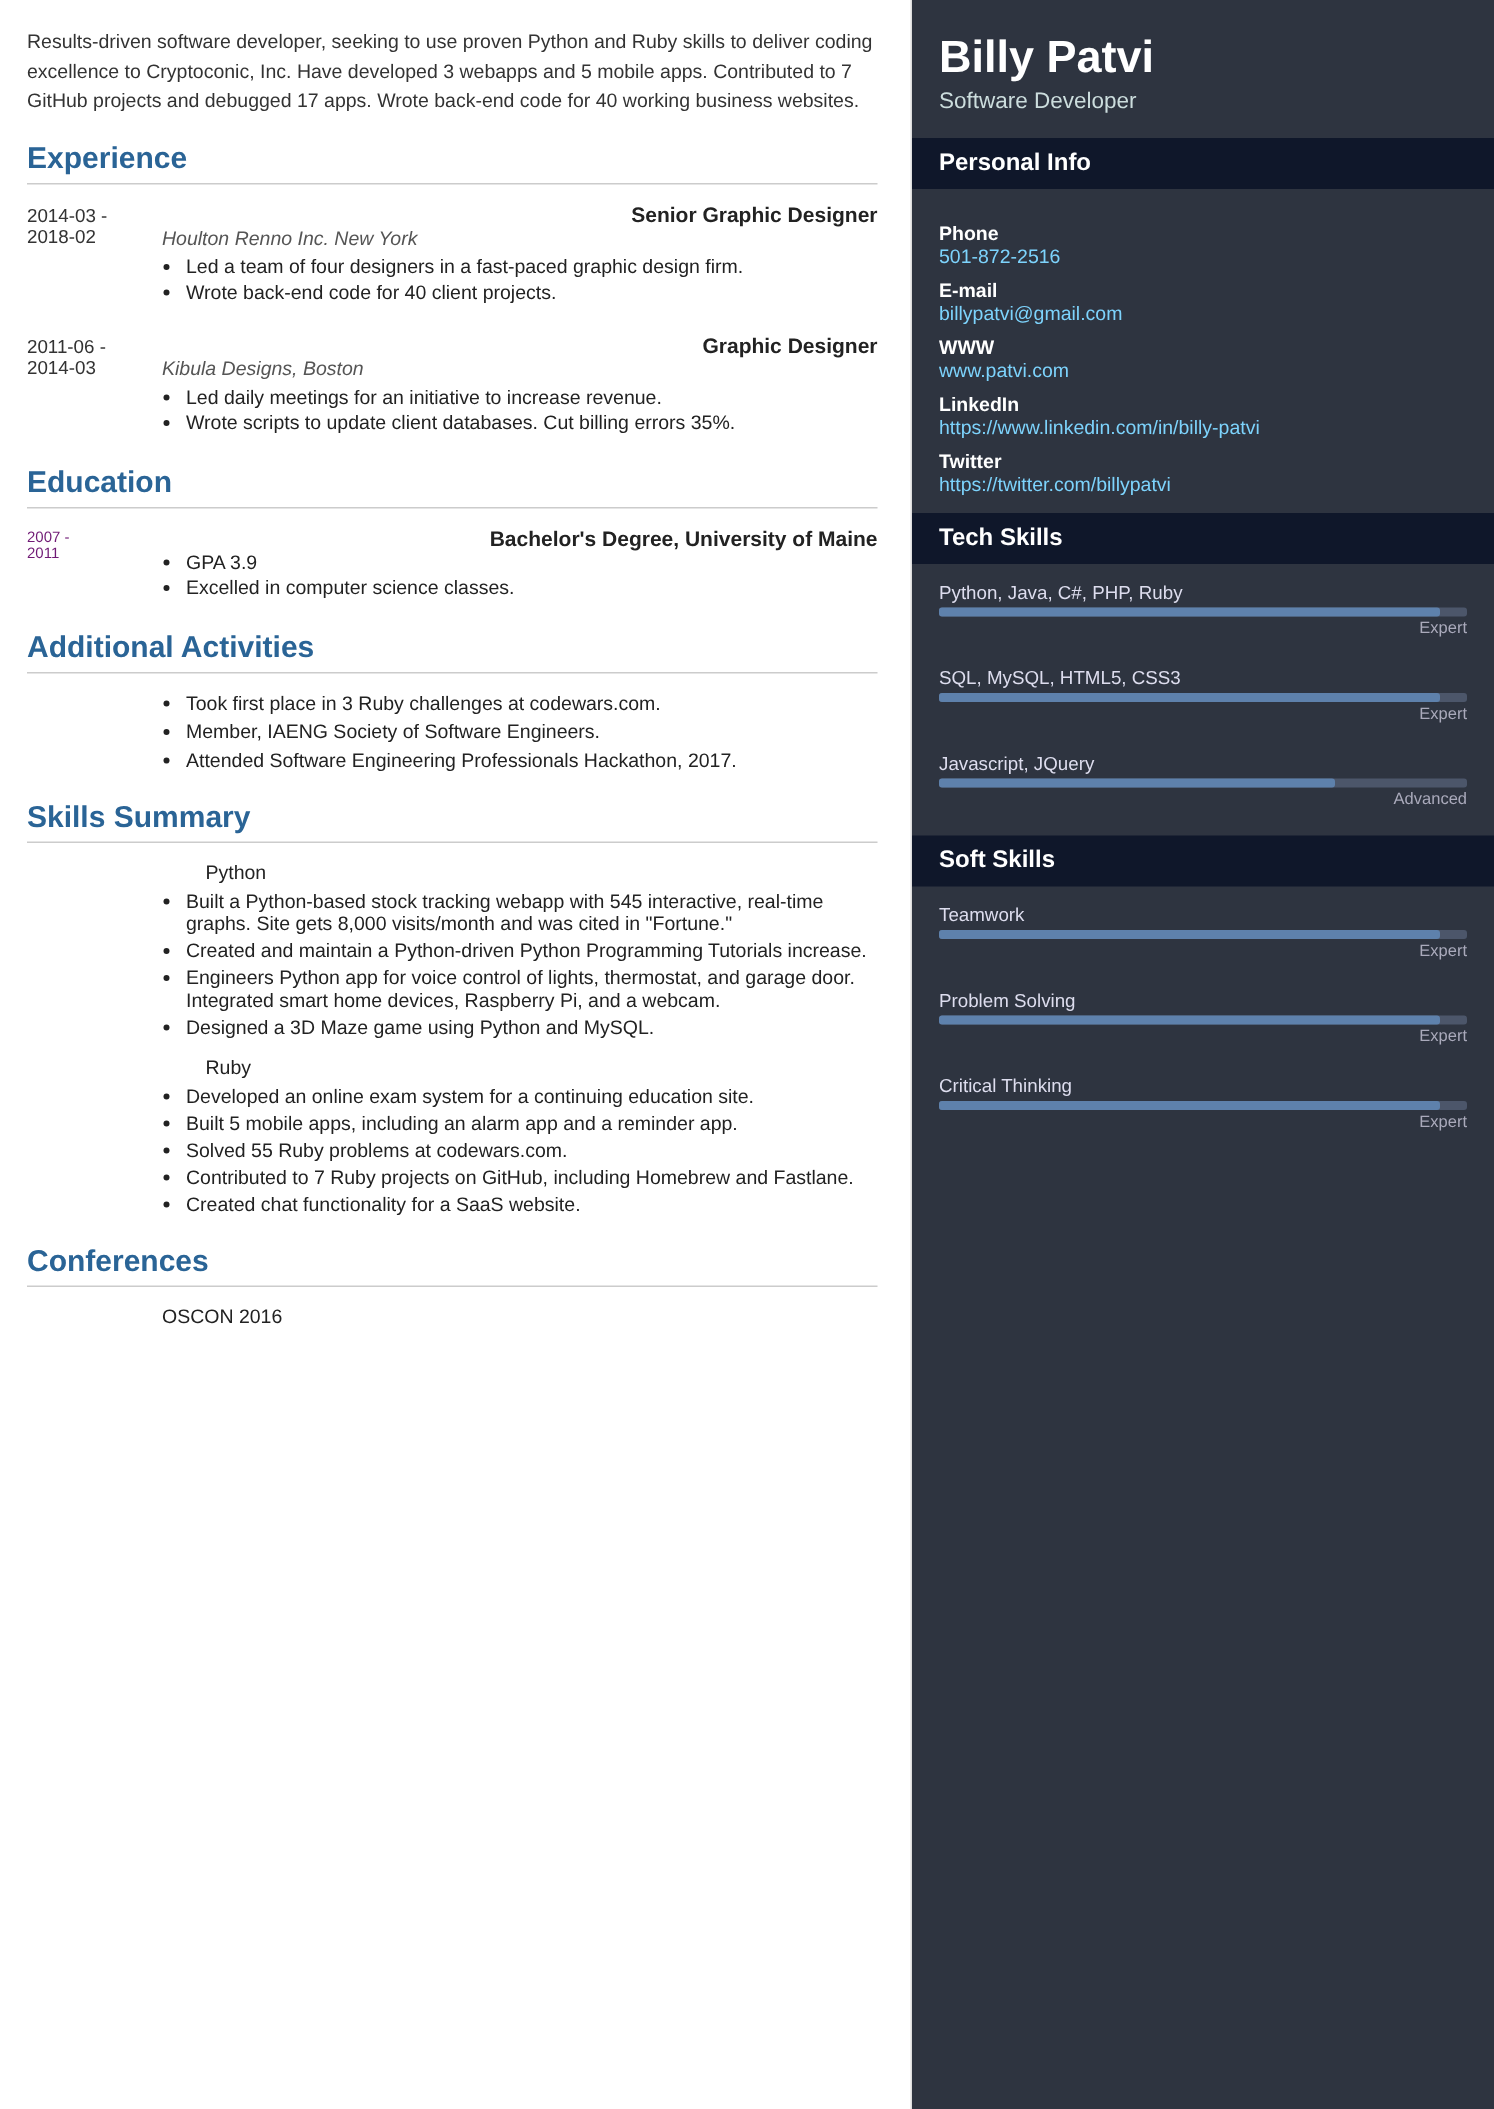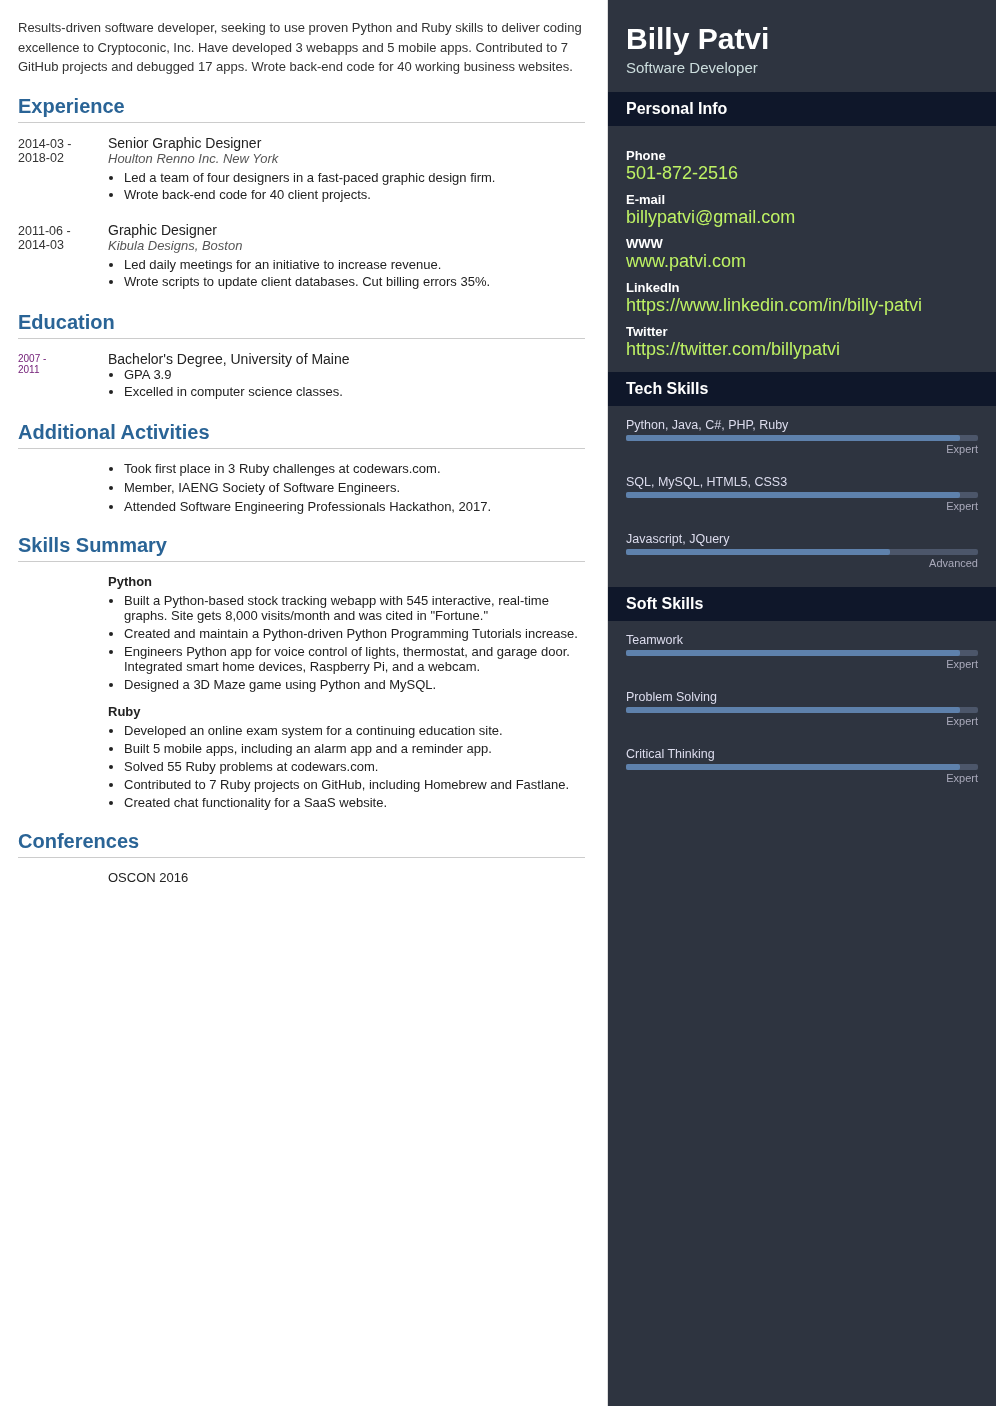--- a/index.html
+++ b/index.html
@@ -36,31 +36,31 @@
     .section { margin-bottom: 20px; }
     .exp-entry { display: flex; margin-bottom: 18px; }
     .exp-date {
       min-width: 90px;
       font-size: 12.5px;
       color: #333;
       padding-top: 2px;
       white-space: nowrap;
     }
     .exp-content { flex: 1; }
-    .exp-title { font-weight: normal; font-size: 14px; }
+    .exp-title { font-weight: bold; font-size: 14px; text-align: right; }
     .exp-company { font-style: italic; color: #555; margin-bottom: 4px; }
     .exp-bullets { padding-left: 16px; }
     .exp-bullets li { margin-bottom: 2px; font-size: 13px; list-style-type: disc; }
     .edu-entry { display: flex; margin-bottom: 12px; }
     .edu-date { min-width: 90px; font-size: 10px; color: #701a75; padding-top: 2px; }
     .edu-content { flex: 1; }
     .activities-bullets { padding-left: 16px; margin-top: 4px; }
     .activities-bullets li { margin-bottom: 4px; list-style-type: disc; }
     .skills-sub-section { margin-bottom: 12px; }
-    .skills-sub-title { font-weight: bold; margin-bottom: 4px; }
+    .skills-sub-title { font-weight: normal; margin-bottom: 4px; margin-left: 29px; }
     .skills-sub-bullets { padding-left: 16px; }
     .skills-sub-bullets li { margin-bottom: 3px; list-style-type: disc; }
     .conf-item { margin-left: 90px; }
 
     
     .right-col {
       width: 388px;
       background: #2e3440;
       color: #eee;
       min-height: 1406px;
@@ -94,22 +94,22 @@
     .personal-info-block {
       padding: 4px 18px 12px 18px;
     }
     .info-label {
       font-weight: bold;
       color: #fff;
       font-size: 13px;
       margin-top: 8px;
     }
     .info-value {
-      color: #bef264;
-      font-size: 18px;
+      color: #7dd3fc;
+      font-size: 13px;
       word-break: break-all;
     }
     .skill-block {
       padding: 2px 18px 10px 18px;
     }
     .skill-name {
       color: #dde;
       font-size: 12.5px;
       margin-bottom: 3px;
     }

